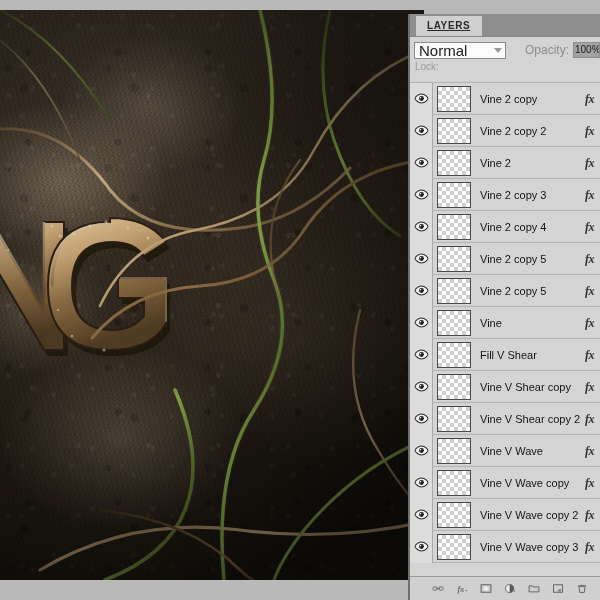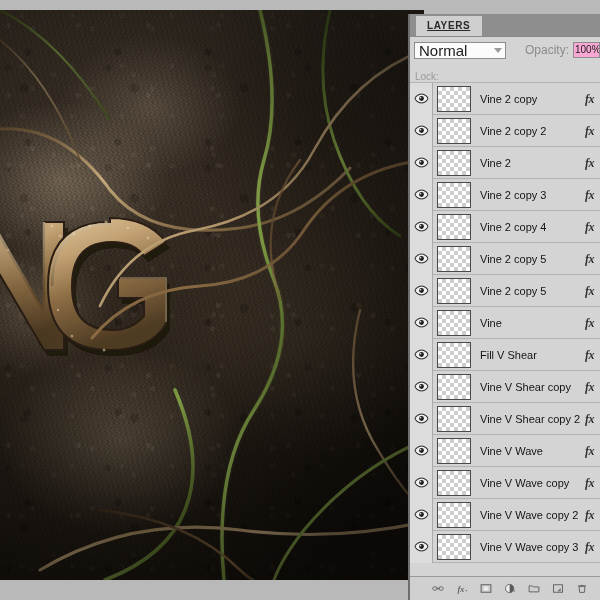--- a/index.html
+++ b/index.html
@@ -78,26 +78,26 @@
     display:flex;align-items:center;box-sizing:border-box;position:relative;
   }
   .blend-select .lbl{padding-left:4px;font-size:15px;color:#202020;line-height:15px;}
   .blend-select .chev{
     position:absolute;right:3px;top:5px;width:0;height:0;
     border-left:4px solid transparent;border-right:4px solid transparent;
     border-top:5px solid #9a9a9a;
   }
   .opa-label{font-size:12px;color:#8b8b8b;margin-left:19px;white-space:nowrap;}
   .num-field{
-    margin-left:4px;width:34px;height:16px;background:#f9a8d4;border:1px solid #8d8d8d;
+    margin-left:4px;width:34px;height:16px;background:#a3a3a3;border:1px solid #8d8d8d;
     font-size:10px;line-height:14px;padding-left:1px;box-sizing:border-box;color:#202020;
     overflow:hidden;white-space:nowrap;
   }
 
-  .lock-row{height:21px;display:flex;align-items:flex-end;padding-left:5px;
+  .lock-row{height:21px;display:flex;align-items:flex-start;padding-left:5px;
             border-bottom:1px solid #b4b4b4;gap:28px;}
   .lock-txt{font-size:10px;color:#9a9a9a;margin-right:5px;}
   .lock-ico{width:13px;height:13px;margin-right:5px;opacity:.62;}
   .fill-wrap{margin-left:auto;display:flex;align-items:center;padding-right:0;font-style:italic;}
 
   .layer-list{position:relative;background:#be185d;}
   .layer-row{
     height:32px;display:flex;align-items:center;position:relative;
     border-bottom:1px solid #b2b2b2;box-sizing:border-box;background:#d4d4d4;
   }

